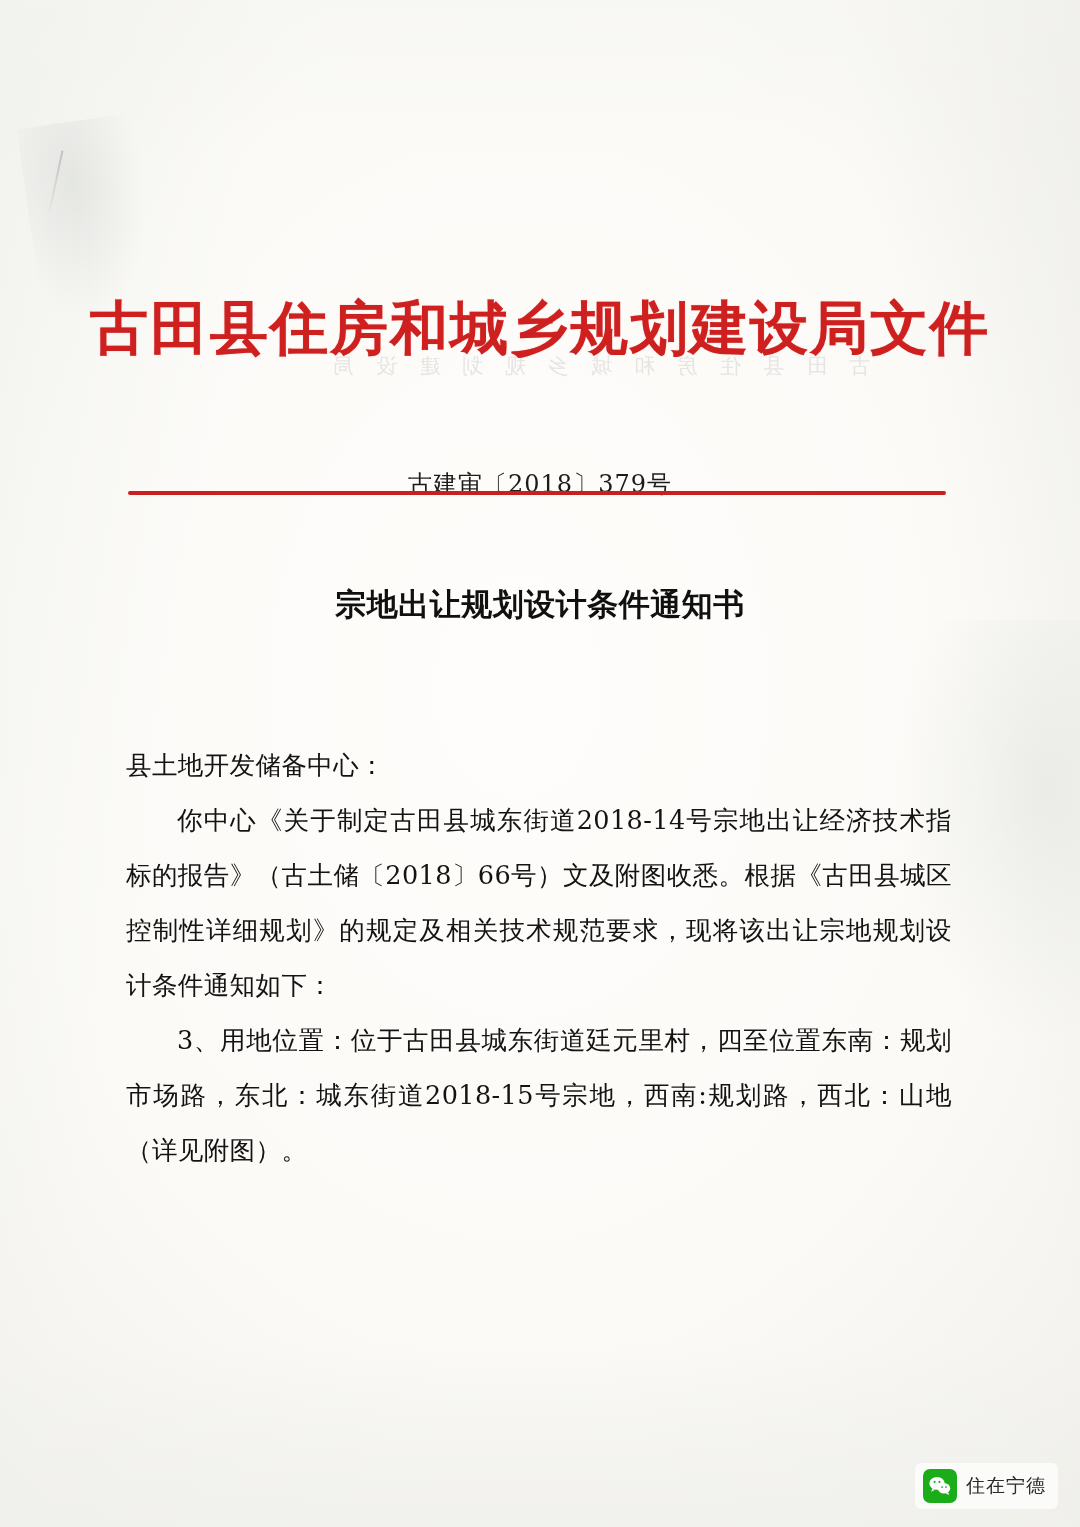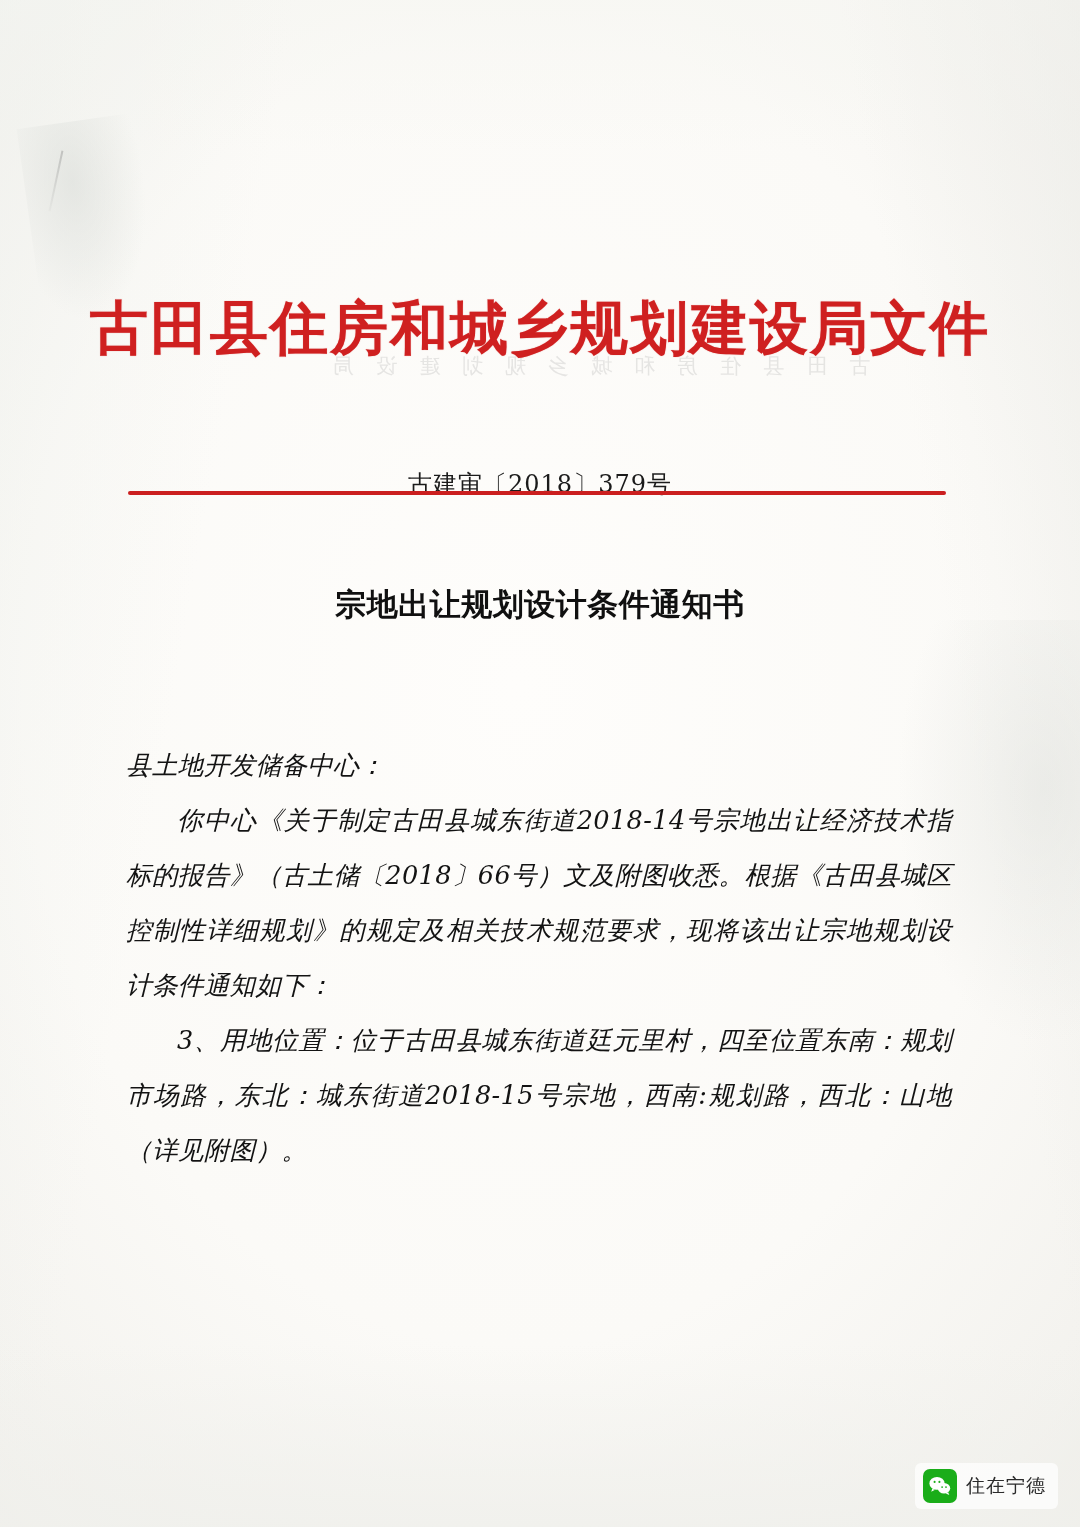--- a/index.html
+++ b/index.html
@@ -131,21 +131,20 @@
 
   .body {
     position: absolute;
     left: 126px;
     top: 738px;
     width: 826px;
     font-size: 25.5px;
     line-height: 55px;
     color: #131313;
     letter-spacing: 0.4px;
-    font-style: italic;
   }
   .p {
     margin: 0;
     text-align: justify;
     text-justify: inter-ideograph;
   }
   .indent { text-indent: 2em; }
   .section-head {
     margin: 0;
     text-indent: 2em;

